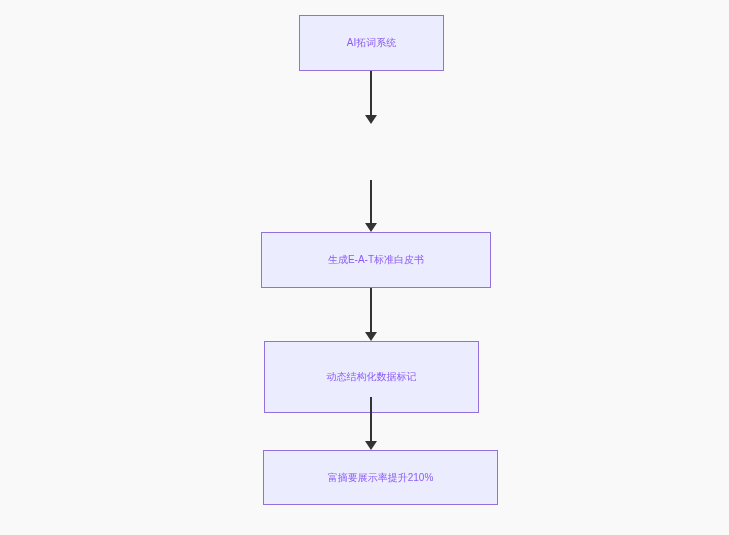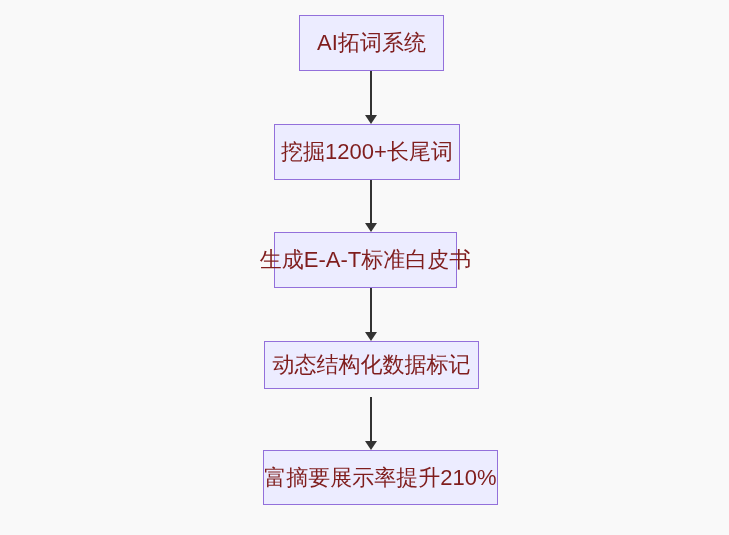--- a/index.html
+++ b/index.html
@@ -15,31 +15,31 @@
     background: #f9f9f9;
     overflow: hidden;
   }
   .node {
     position: absolute;
     display: flex;
     align-items: center;
     justify-content: center;
     background: #ececff;
     border: 1px solid #9370db;
-    color: #7f1d1d;
-    font-size: 22px;
+    color: #8b5cf6;
+    font-size: 10px;
     line-height: 1;
     box-sizing: border-box;
     white-space: nowrap;
     text-align: center;
   }
   .node-1 { left: 299px; top: 15px;  width: 145px; height: 56px; }
   .node-2 { left: 274px; top: 124px; width: 186px; height: 56px; }
-  .node-3 { left: 274px; top: 232px; width: 183px; height: 56px; }
-  .node-4 { left: 264px; top: 341px; width: 215px; height: 48px; }
+  .node-3 { left: 261px; top: 232px; width: 230px; height: 56px; }
+  .node-4 { left: 264px; top: 341px; width: 215px; height: 72px; }
   .node-5 { left: 254px; top: 450px; width: 235px; height: 55px; margin-left: 9px; }
 
   .edge-line {
     position: absolute;
     left: 370px;
     width: 2px;
     background: #333333;
   }
   .edge-line-1 { top: 71px;  height: 46px; }
   .edge-line-2 { top: 180px; height: 45px; }
@@ -65,23 +65,20 @@
 
 <div class="canvas">
 
   <div class="node node-1">
     <span>AI拓词系统</span>
   </div>
 
   <div class="edge-line edge-line-1"></div>
   <div class="edge-head edge-head-1"></div>
 
-  <div class="node node-2">
-    <span>挖掘1200+长尾词</span>
-  </div>
 
   <div class="edge-line edge-line-2"></div>
   <div class="edge-head edge-head-2"></div>
 
   <div class="node node-3">
     <span>生成E-A-T标准白皮书</span>
   </div>
 
   <div class="edge-line edge-line-3"></div>
   <div class="edge-head edge-head-3"></div>

